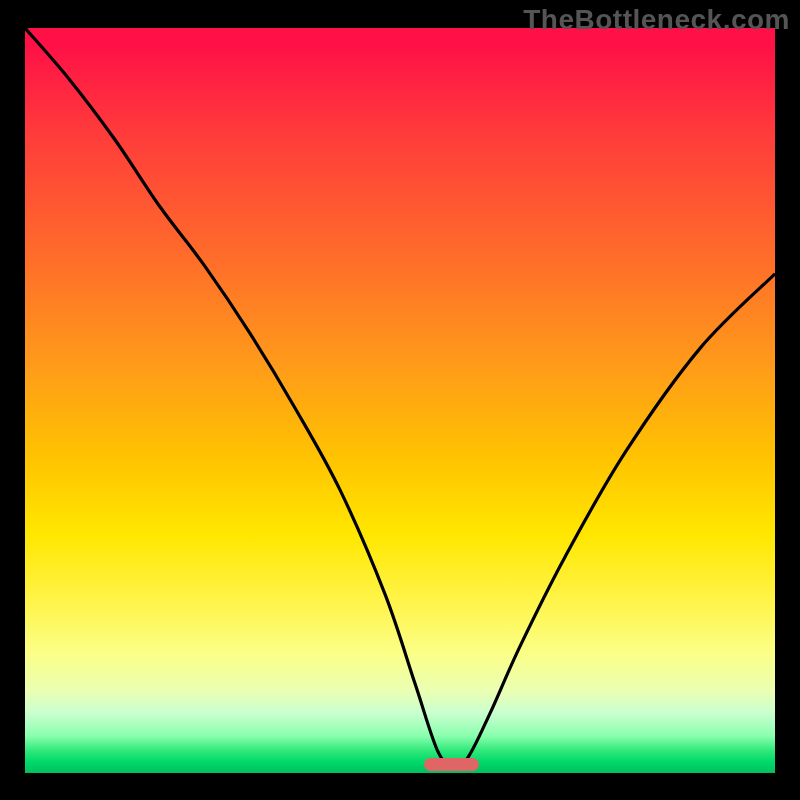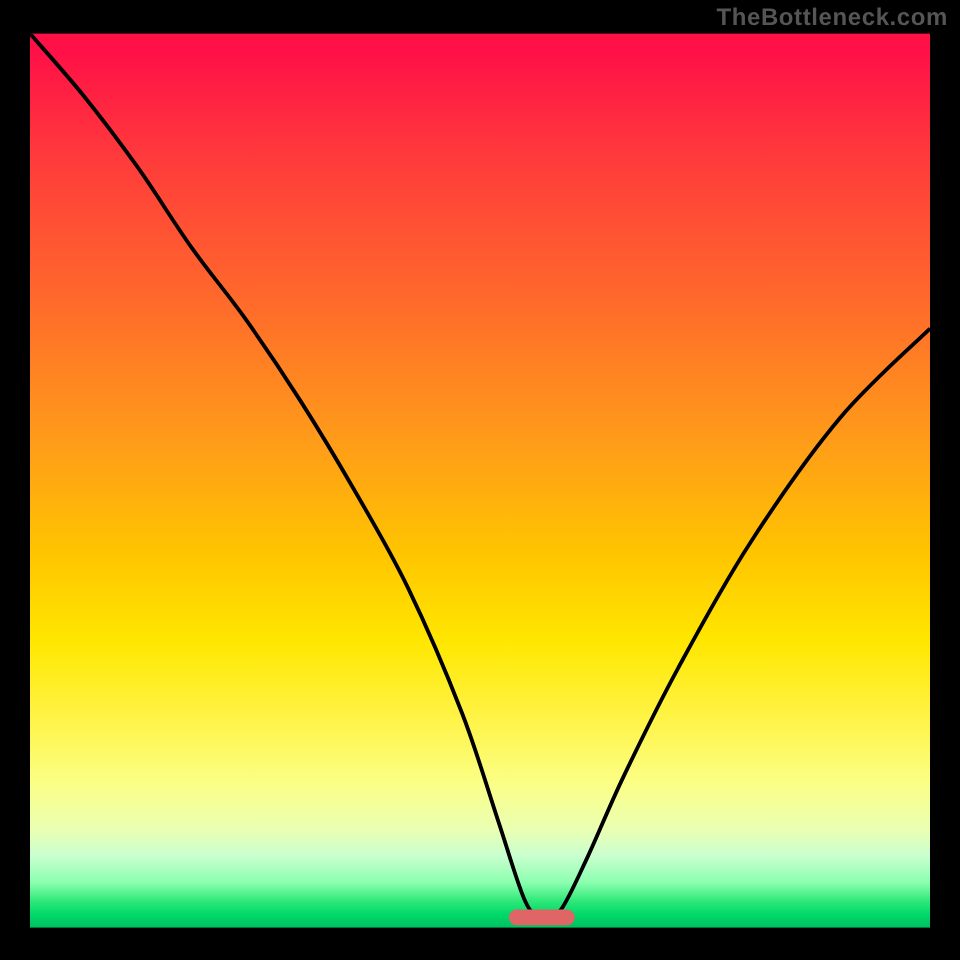--- a/index.html
+++ b/index.html
@@ -15,21 +15,21 @@
     position: relative;
     width: 800px;
     height: 800px;
     background: #000;
   }
   .watermark {
     position: absolute;
     top: 4px;
     right: 10px;
     color: #555;
-    font-size: 20px;
+    font-size: 28px;
     font-weight: 600;
     letter-spacing: 0.5px;
     z-index: 10;
   }
   .plot {
     position: absolute;
     left: 25px;
     top: 28px;
     width: 750px;
     height: 745px;

